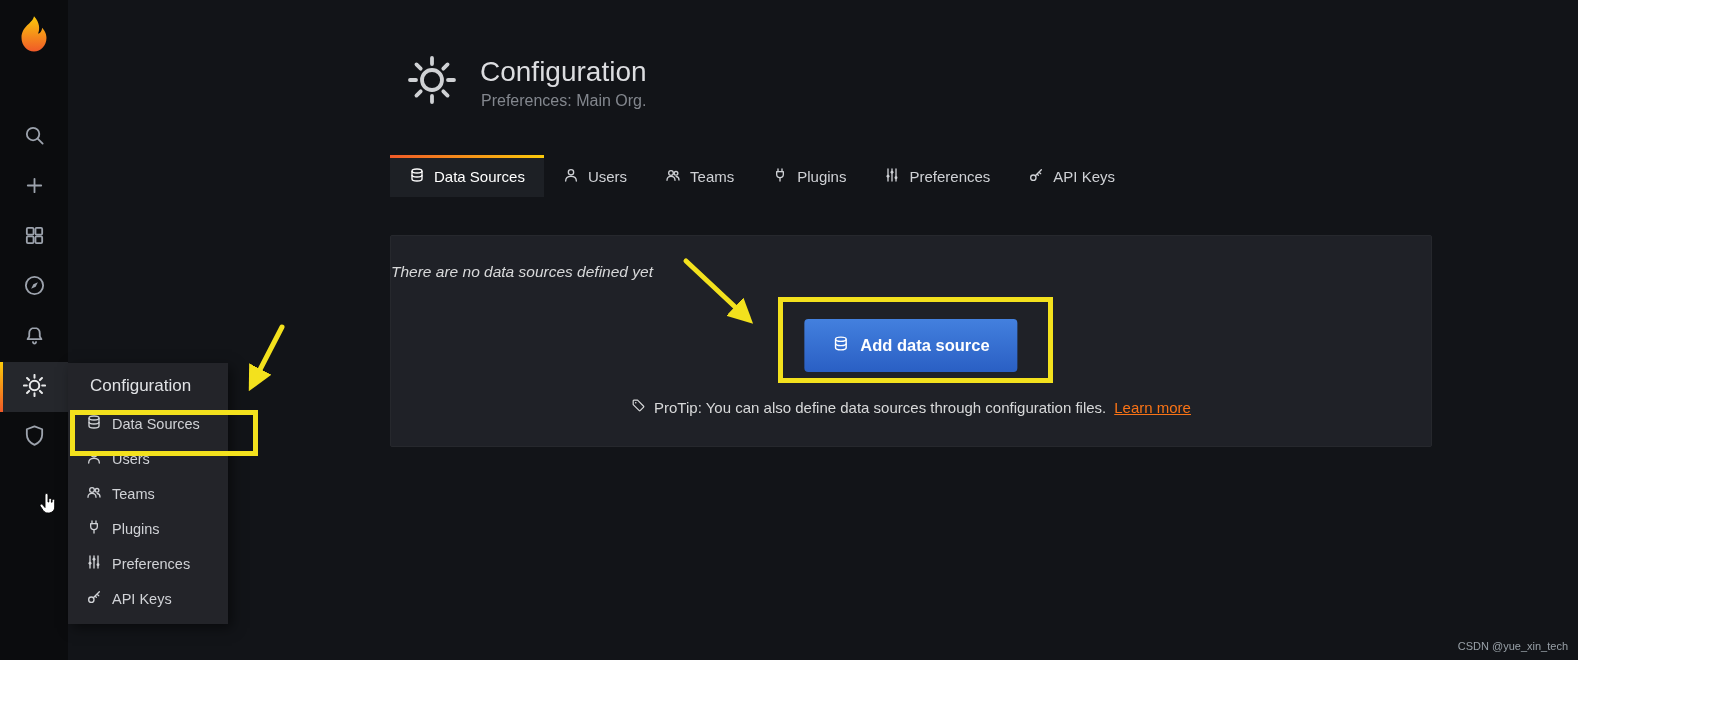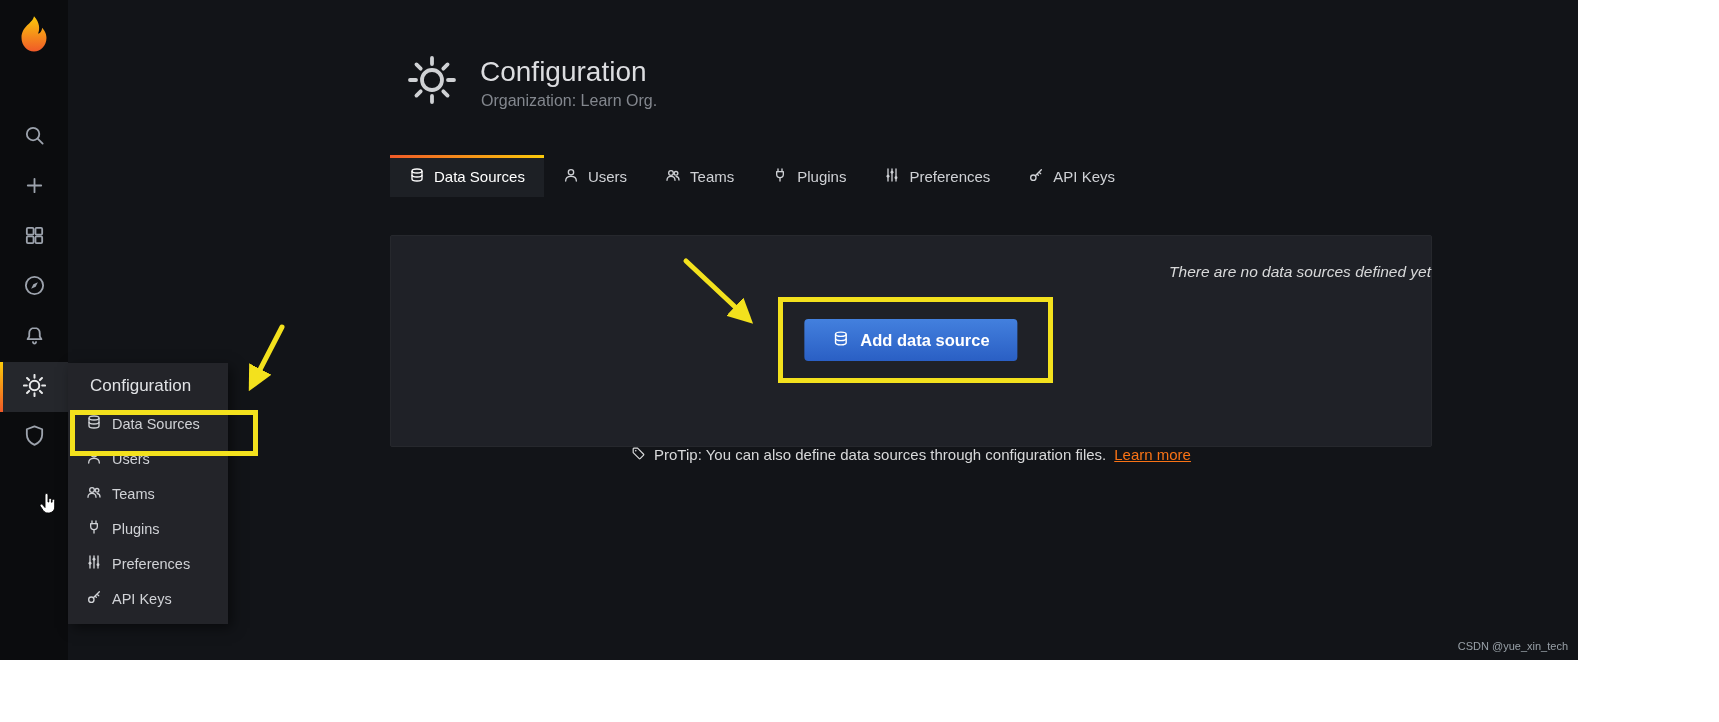--- a/index.html
+++ b/index.html
@@ -33,28 +33,28 @@
   
   .tabs { position:absolute; left:390px; top:155px; height:42px; display:flex; z-index:1; }
   .tab { display:flex; align-items:center; gap:9px; padding:0 19px; font-size:15px; color:#cfd1d5; cursor:pointer; position:relative; height:42px; }
   .tab svg { width:16px; height:16px; }
   .tab.active { background:#1d2025; color:#ffffff; }
   .tab.active::before { content:""; position:absolute; left:0; top:0; width:100%; height:3px;
       background:linear-gradient(90deg,#f05a28,#fbca0a); }
 
   
   .panel { position:absolute; left:390px; top:235px; width:1042px; height:212px; background:#1f2127; border:1px solid #26282d; border-radius:2px; }
-  .empty-msg { position:absolute; top:27px; left:0; width:100%; text-align:right; font-style:italic; font-size:15.5px; color:#d8d9da; }
+  .empty-msg { position:absolute; top:27px; left:0; width:100%; text-align:left; font-style:italic; font-size:15.5px; color:#d8d9da; }
   .add-btn { position:absolute; top:83px; left:50%; transform:translateX(-50%);
-      height:42px; padding:0 28px; display:flex; align-items:center; gap:11px;
+      height:53px; padding:0 28px; display:flex; align-items:center; gap:11px;
       background:linear-gradient(180deg,#4380de,#2a5fc4); border:none; border-radius:4px;
       color:#ffffff; font-size:16.5px; font-weight:700; font-family:"Liberation Sans",sans-serif; cursor:pointer; }
   .add-btn svg { width:17px; height:17px; }
-  .protip { position:absolute; top:162px; left:0; width:100%; display:flex; justify-content:center; gap:8px;
-      font-size:15px; color:#d8d9da;margin-top:48px; }
+  .protip { position:absolute; top:162px; left:0; width:100%; display:flex; align-items:center; justify-content:center; gap:8px;
+      font-size:15px; color:#d8d9da; }
   .protip svg { width:15px; height:15px; }
   .learn-more { text-decoration:underline; cursor:pointer; color:#f97316; }
 
   
   .anno-box { position:absolute; border:5px solid #f3e11d; z-index:6; pointer-events:none; }
   .anno-box1 { left:70px; top:410px; width:188px; height:46px; }
   .anno-box2 { left:778px; top:297px; width:275px; height:86px; }
   .anno-arrows { position:absolute; left:0; top:0; width:1578px; height:660px; z-index:7; pointer-events:none; }
   .cursor { position:absolute; left:36px; top:492px; width:24px; height:24px; z-index:9; pointer-events:none; }
 
@@ -175,21 +175,21 @@
     </div>
   </div>
 
   <div class="page-header-icon">
     <svg viewBox="0 0 24 24" fill="none" stroke="currentColor" stroke-width="1.9" stroke-linecap="round">
         <circle cx="12" cy="12" r="5"></circle>
         <path d="M20 12 H23 M17.66 17.66 L19.78 19.78 M12 20 V23 M6.34 17.66 L4.22 19.78 M4 12 H1 M6.34 6.34 L4.22 4.22 M12 4 V1 M17.66 6.34 L19.78 4.22"></path>
       </svg>
   </div>
   <div class="page-title">Configuration</div>
-  <div class="page-subtitle">Organization: Learn Org.</div>
+  <div class="page-subtitle">Preferences: Main Org.</div>
 
   <div class="tabs">
     <div class="tab active">
       <span><svg viewBox="0 0 24 24" fill="none" stroke="currentColor" stroke-width="2">
             <ellipse cx="12" cy="6" rx="7.5" ry="3"></ellipse>
             <path d="M4.5 6 V18 C4.5 19.66 7.86 21 12 21 C16.14 21 19.5 19.66 19.5 18 V6"></path>
             <path d="M4.5 12 C4.5 13.66 7.86 15 12 15 C16.14 15 19.5 13.66 19.5 12"></path>
           </svg></span>
       <span>Data Sources</span>
     </div>

